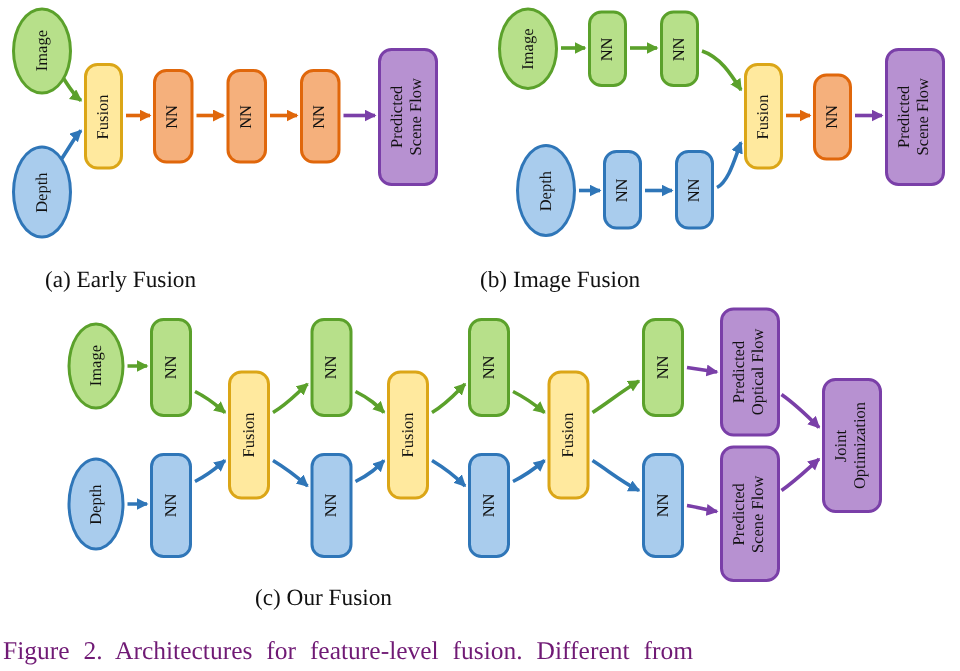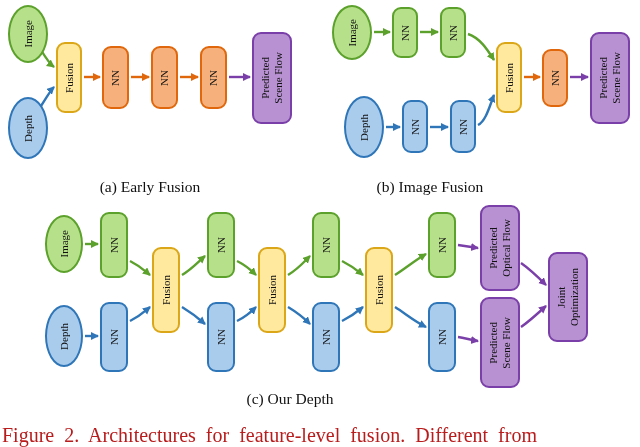--- a/index.html
+++ b/index.html
@@ -10,23 +10,23 @@
   .node{position:absolute;display:flex;align-items:center;justify-content:center;
         border-radius:9px;border:2px solid;box-sizing:border-box}
   .ellipse{border-radius:50%}
   .vlabel{display:block;writing-mode:vertical-rl;transform:rotate(180deg);
           text-align:center;font-size:11px;line-height:1.18;white-space:pre-line;color:#111}
   .green {background:#b7e08a;border-color:#5ba12b}
   .blue  {background:#a9cced;border-color:#2f76b8}
   .yellow{background:#ffe99e;border-color:#dba617}
   .orange{background:#f5b07c;border-color:#e0670b}
   .purple{background:#b791d1;border-color:#7a3fa8}
-  .caption{position:absolute;text-align:center;font-size:15.5px;color:#111}
-  .figcap{position:absolute;left:2px;top:424px;width:638px;font-size:20px;
-          white-space:nowrap;word-spacing:5px;color:#b91c1c}
+  .caption{position:absolute;text-align:left;font-size:15.5px;color:#111}
+  .figcap{position:absolute;left:2px;top:424px;width:638px;font-size:17px;
+          white-space:nowrap;word-spacing:5px;color:#701a75}
 </style>
 </head>
 <body>
 
 <div class="fig">
 
   
   <svg width="0" height="0" aria-hidden="true">
     <defs>
       <marker id="mk-green" markerWidth="9" markerHeight="9" refX="7" refY="4" orient="auto" markerUnits="userSpaceOnUse">
@@ -199,18 +199,18 @@
       </div>
     <div class="node purple" style="left:480px;top:92px;width:40px;height:91px">
       <span class="vlabel">Predicted
 Scene Flow</span>
       </div>
     <div class="node purple" style="left:548px;top:47px;width:40px;height:90px">
       <span class="vlabel">Joint
 Optimization</span>
       </div>
 
-    <div class="caption" style="left:170px;top:185px;width:240px">(c) Our Depth</div>
+    <div class="caption" style="left:170px;top:185px;width:240px">(c) Our Fusion</div>
   </div>
 
   
   <div class="figcap">Figure 2.  Architectures for feature-level fusion.  Different from</div>
 </div>
 
 </body></html>

